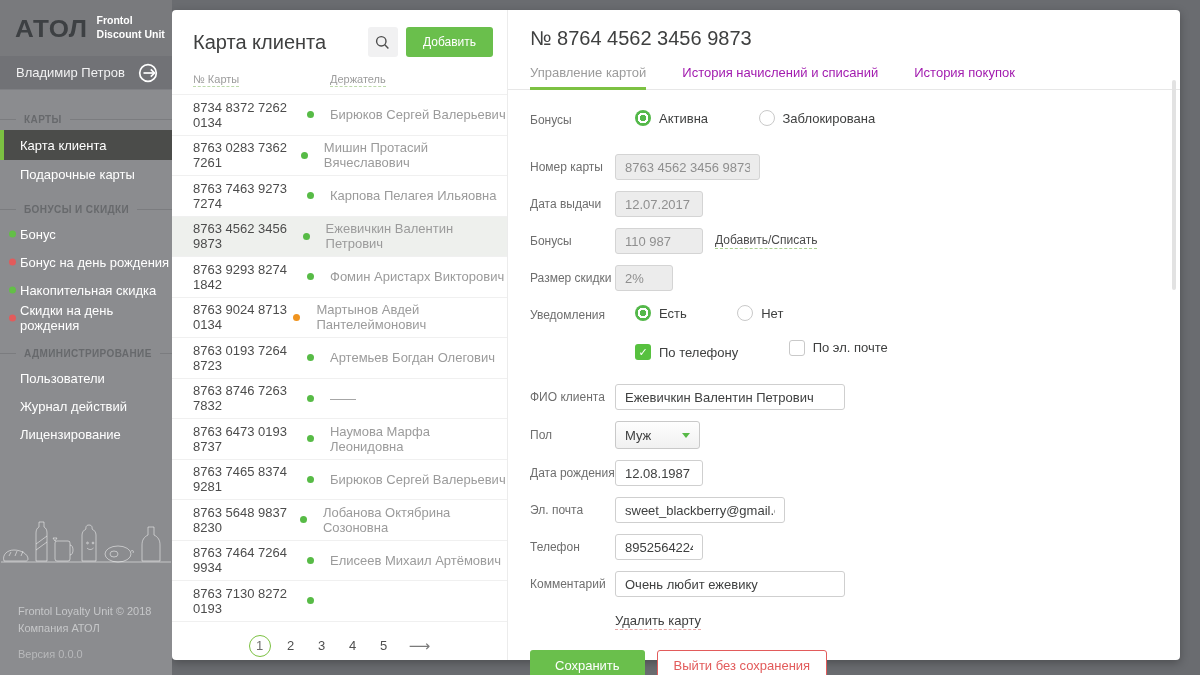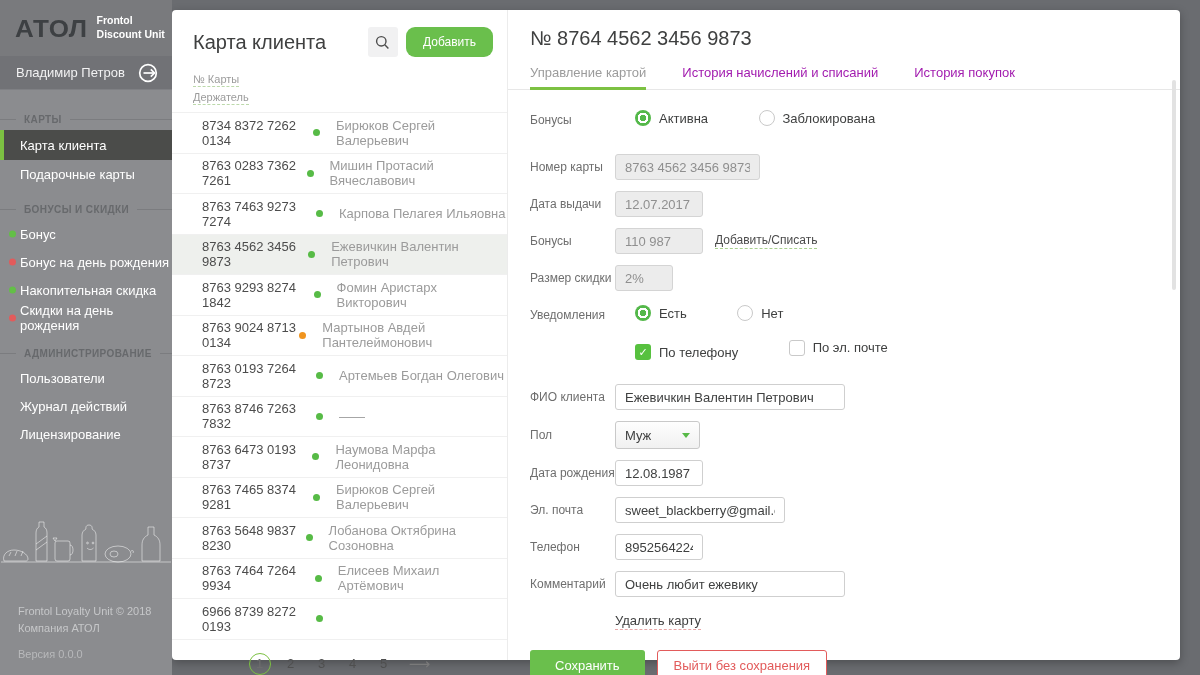--- a/index.html
+++ b/index.html
@@ -32,27 +32,27 @@
 
   
   .card { position:absolute; left:172px; top:10px; width:1008px; height:650px; background:#fff; border-radius:4px; box-shadow:0 3px 10px rgba(0,0,0,.28); display:flex; z-index:2; }
 
   
   .list-panel { width:336px; border-right:1px solid #ececec; display:flex; flex-direction:column; }
   .list-head { display:flex; align-items:center; justify-content:space-between; padding:17px 14px 10px 21px; }
   .list-title { font-size:20px; font-weight:normal; color:#3f4040; margin:0; }
   .head-actions { display:flex; align-items:center; gap:8px; }
   .search-btn { width:30px; height:30px; border:none; background:#f1f1f2; border-radius:3px; display:flex; align-items:center; justify-content:center; cursor:pointer; }
-  .add-btn { height:30px; padding:0 17px; background:#6abf4c; color:#fff; font-size:12px; border:none; border-radius:9px; cursor:pointer; font-family:inherit; }
-
-  .cols { display:flex; padding:2px 0 7px 21px; border-bottom:1px solid #f0f0f0;flex-direction:column; }
+  .add-btn { height:30px; padding:0 17px; background:#6abf4c; color:#fff; font-size:12px; border:none; border-radius:3px; cursor:pointer; font-family:inherit; }
+
+  .cols { display:flex; padding:2px 0 7px 21px; border-bottom:1px solid #f0f0f0; }
   .colcell1 { width:137px; }
   .colhead { font-size:11px; color:#9c9c9c; border-bottom:1px dashed #bcd9ab; padding-bottom:1px; cursor:pointer; }
 
-  .trow { display:flex; align-items:center; height:40.5px; border-bottom:1px solid #f0f0f0; padding-left:30px; cursor:pointer; font-size:13px; }
+  .trow { display:flex; align-items:center; height:40.5px; border-bottom:1px solid #f0f0f0; padding-left:21px; cursor:pointer; font-size:13px; }
   .trow.selected { background:#eef0ed; }
   .tnum { color:#4c4c4c; width:114px; }
   .tdot { width:7px; height:7px; border-radius:50%; margin-right:16px; flex-shrink:0; }
   .tdot.green  { background:#57bb46; }
   .tdot.orange { background:#f0941f; }
   .tholder { color:#9b9b9b; }
 
   .pagination { display:flex; align-items:center; justify-content:center; gap:9px; margin-top:13px; }
   .page { min-width:22px; height:22px; display:flex; align-items:center; justify-content:center; font-size:13px; color:#4f4f4f; cursor:pointer; }
   .page.current { border:1px solid #7cc142; border-radius:50%; width:22px; color:#6d6d6d; }
@@ -265,21 +265,21 @@
             <span class="tnum">8763 5648 9837 8230</span>
             <span class="tdot green"></span>
             <span class="tholder">Лобанова Октябрина Созоновна</span>
           </div>
           <div class="trow">
             <span class="tnum">8763 7464 7264 9934</span>
             <span class="tdot green"></span>
             <span class="tholder">Елисеев Михаил Артёмович</span>
           </div>
           <div class="trow">
-            <span class="tnum">6966 8739 8272 0193</span>
+            <span class="tnum">8763 7130 8272 0193</span>
             <span class="tdot green"></span>
           </div>
         </div>
       <div class="pagination" id="pager">
           <span class="page current">1</span>
           <span class="page">2</span>
           <span class="page">3</span>
           <span class="page">4</span>
           <span class="page">5</span>
           <span class="pg-arrow">⟶</span>

